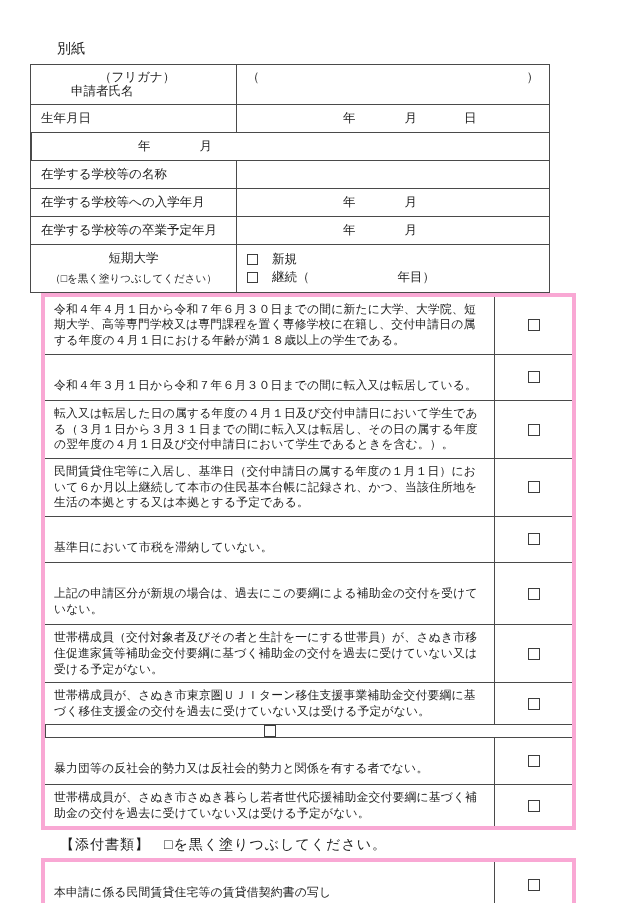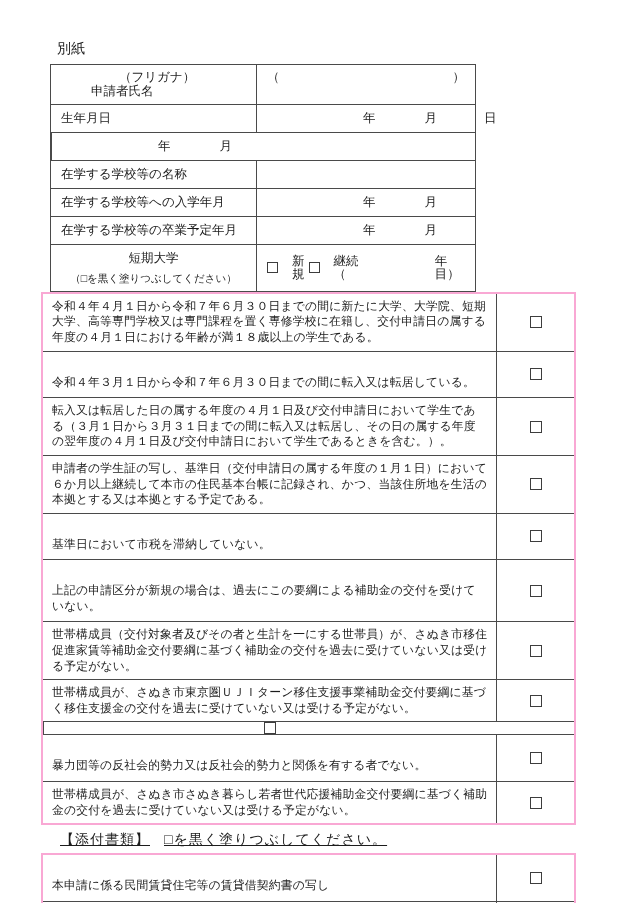--- a/index.html
+++ b/index.html
@@ -13,22 +13,22 @@
   .page { padding-top: 40px; position: relative; }
 
   .doc-tag {
     margin-left: 57px;
     font-size: 14px;
     margin-bottom: 6px;
   }
 
   
   .app-table {
-    margin-left: 50px;
-    width: 426px;
+    margin-left: 30px;
+    width: 520px;
     border: 1px solid #4a4a4a;
   }
   .app-row {
     display: grid;
     grid-template-columns: 205px 1fr;
   }
   .app-row + .app-row { border-top: 1px solid #4a4a4a; }
   .app-row .cell { padding: 5px 10px; font-size: 12.5px; }
   .app-row .value { border-left: 1px solid #4a4a4a; }
 
@@ -39,21 +39,21 @@
   .paren-line { display: flex; justify-content: space-between; font-size: 12.5px; line-height: 1.15; }
 
   .v-units { display: flex; font-size: 12.5px; }
   .v-units .u1 { margin-left: 96px; }
   .v-units .u2 { margin-left: 49px; }
   .v-units .u3 { margin-left: 47px; }
 
   .cat-label-cell { text-align: center; padding: 7px 4px; }
   .cat-title { font-size: 12.5px; }
   .cat-sub { font-size: 10.5px; margin-top: 5px; }
-  .cat-value { padding: 6px 10px 6px 24px; display: flex; justify-content: flex-start; }
+  .cat-value { padding: 6px 10px 6px 24px; display: flex; flex-direction: column; justify-content: flex-end; }
   .cat-opt { display: flex; align-items: center; font-size: 12.5px; line-height: 1; padding: 3px 0; }
   .cat-opt .opt-text { margin-left: 14px; }
   .cat-opt .wide-gap { display: inline-block; width: 88px; }
 
   
   .cb {
     display: inline-block;
     width: 11px; height: 11px;
     border: 1px solid #3d3d3d;
     background: #fff;
@@ -66,21 +66,21 @@
     width: 546px;
     font-size: 13.2px;
     line-height: 18px;
     letter-spacing: 0.4px;
   }
 
   
   .check-table {
     margin-left: 41px;
     width: 535px;
-    border: 2px solid #f9a8d4;
+    border: 4px solid #f9a8d4;
   }
   .check-row {
     display: grid;
     grid-template-columns: 1fr 78px;
   }
   .check-row + .check-row { border-top: 1px solid #4a4a4a; }
   .check-row .txt {
     padding: 5px 8px 5px 9px;
     font-size: 11.8px;
     line-height: 15.6px;
@@ -94,21 +94,20 @@
   }
   .check-row .box-cell .cb { width: 12px; height: 12px; }
   .check-row.pad1 .txt { padding-top: 23px; padding-bottom: 7px; }
 
   
   .attach-heading {
     margin: 6px 0 4px 60px;
     font-size: 14px;
     letter-spacing: 1px;
     display: flex;
-    text-decoration: underline;
   }
   .attach-heading .note { margin-left: 14px; }
 </style>
 </head>
 <body>
 
 <div class="page">
 
   <div class="doc-tag">別紙</div>
 
@@ -207,21 +206,21 @@
           <span class="cb"></span>
         </div>
     </div>
     <div class="check-row">
       <div class="txt">転入又は転居した日の属する年度の４月１日及び交付申請日において学生である（３月１日から３月３１日までの間に転入又は転居し、その日の属する年度の翌年度の４月１日及び交付申請日において学生であるときを含む。）。</div>
       <div class="box-cell">
           <span class="cb"></span>
         </div>
     </div>
     <div class="check-row">
-      <div class="txt">申請者の学生証の写し、基準日（交付申請日の属する年度の１月１日）において６か月以上継続して本市の住民基本台帳に記録され、かつ、当該住所地を生活の本拠とする又は本拠とする予定である。</div>
+      <div class="txt">民間賃貸住宅等に入居し、基準日（交付申請日の属する年度の１月１日）において６か月以上継続して本市の住民基本台帳に記録され、かつ、当該住所地を生活の本拠とする又は本拠とする予定である。</div>
       <div class="box-cell">
           <span class="cb"></span>
         </div>
     </div>
     <div class="check-row pad1">
       <div class="txt">基準日において市税を滞納していない。</div>
       <div class="box-cell">
           <span class="cb"></span>
         </div>
     </div>

